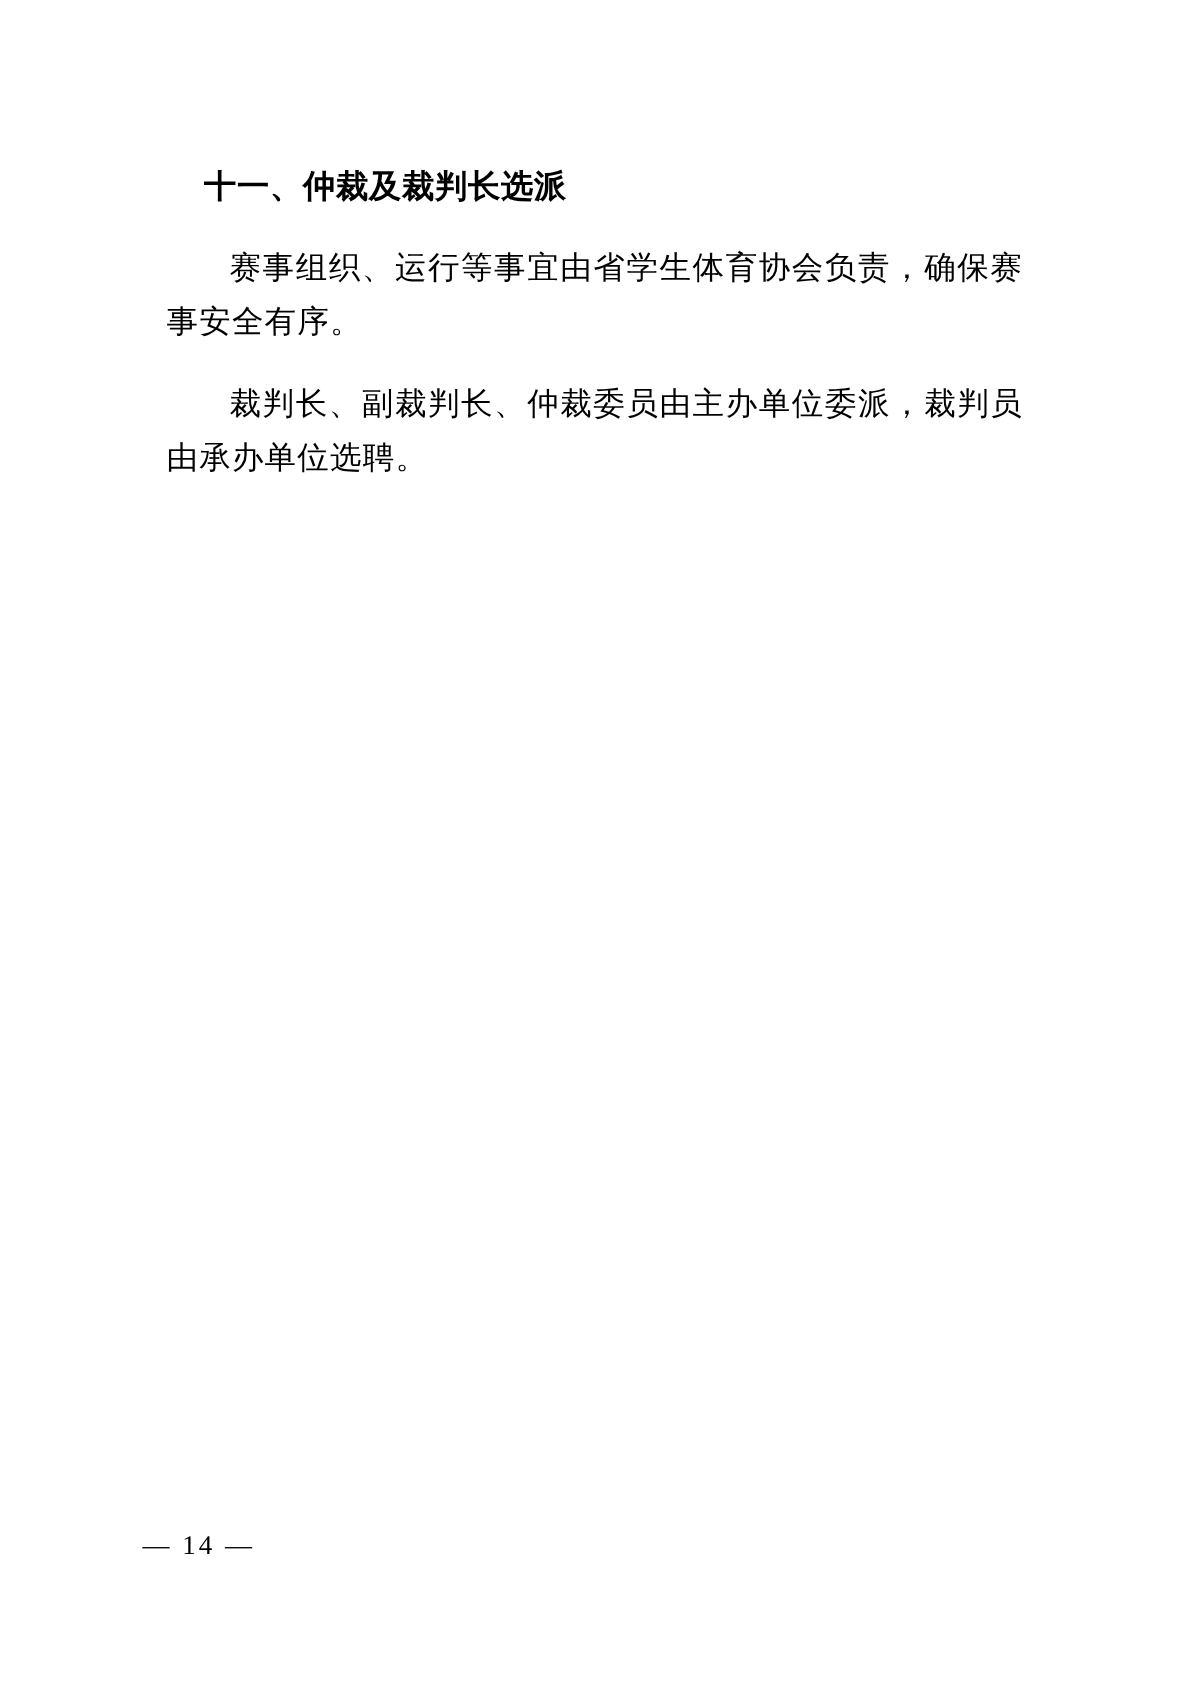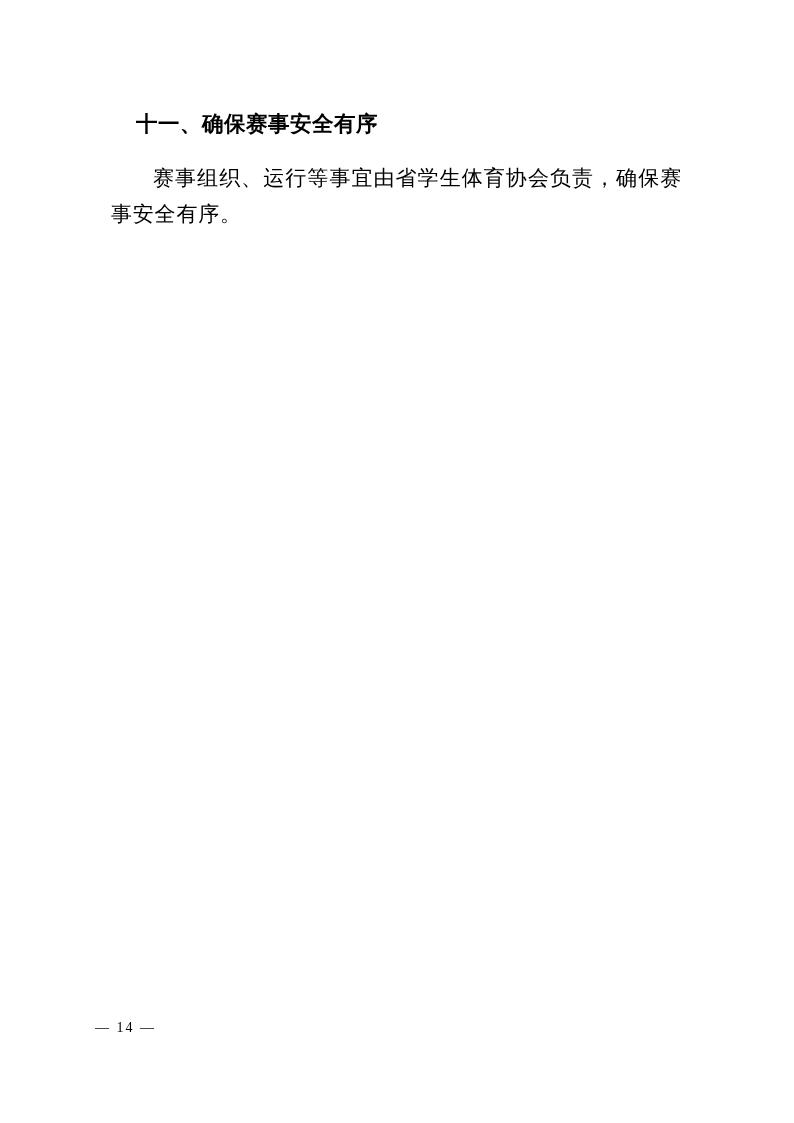--- a/index.html
+++ b/index.html
@@ -37,35 +37,36 @@
     font-size: 21px;
     line-height: 36.2px;
     text-indent: 2em;
     text-align: justify;
     letter-spacing: 0.8px;
   }
   .page-number {
     position: absolute;
     left: 95px;
     top: 1020px;
-    font-size: 14px;
+    font-size: 18px;
     letter-spacing: 2px;
     font-family: "Liberation Serif", "DejaVu Serif", serif;
     color: #000000;
   }
 </style>
 </head>
 <body>
 
 <div class="page">
   <div class="content">
 
-    <p class="doc-heading">十一、确保赛事安全有序</p>
+    <p class="doc-heading">十一、仲裁及裁判长选派</p>
 
     <p class="doc-paragraph">赛事组织、运行等事宜由省学生体育协会负责，确保赛事安全有序。</p>
 
 
+    <p class="doc-paragraph">裁判长、副裁判长、仲裁委员由主办单位委派，裁判员由承办单位选聘。</p>
 
 
   </div>
 
   <div class="page-number">— 14 —</div>
 </div>
 
 </body></html>

